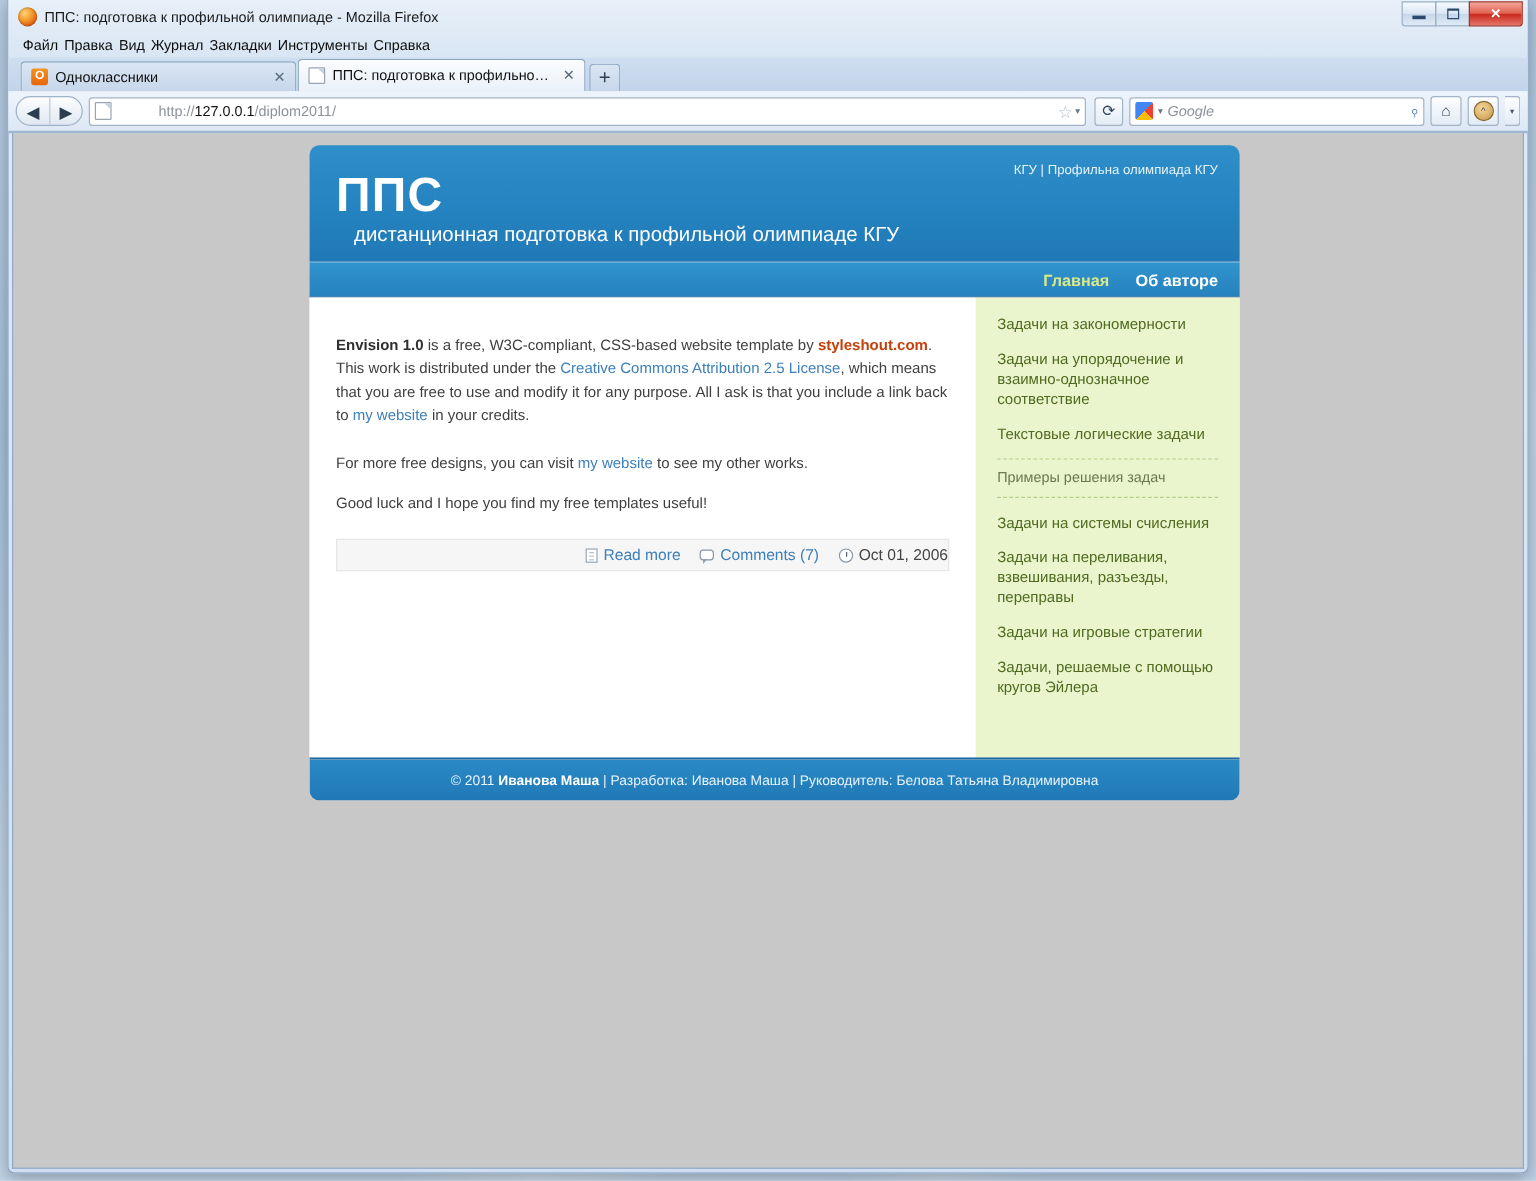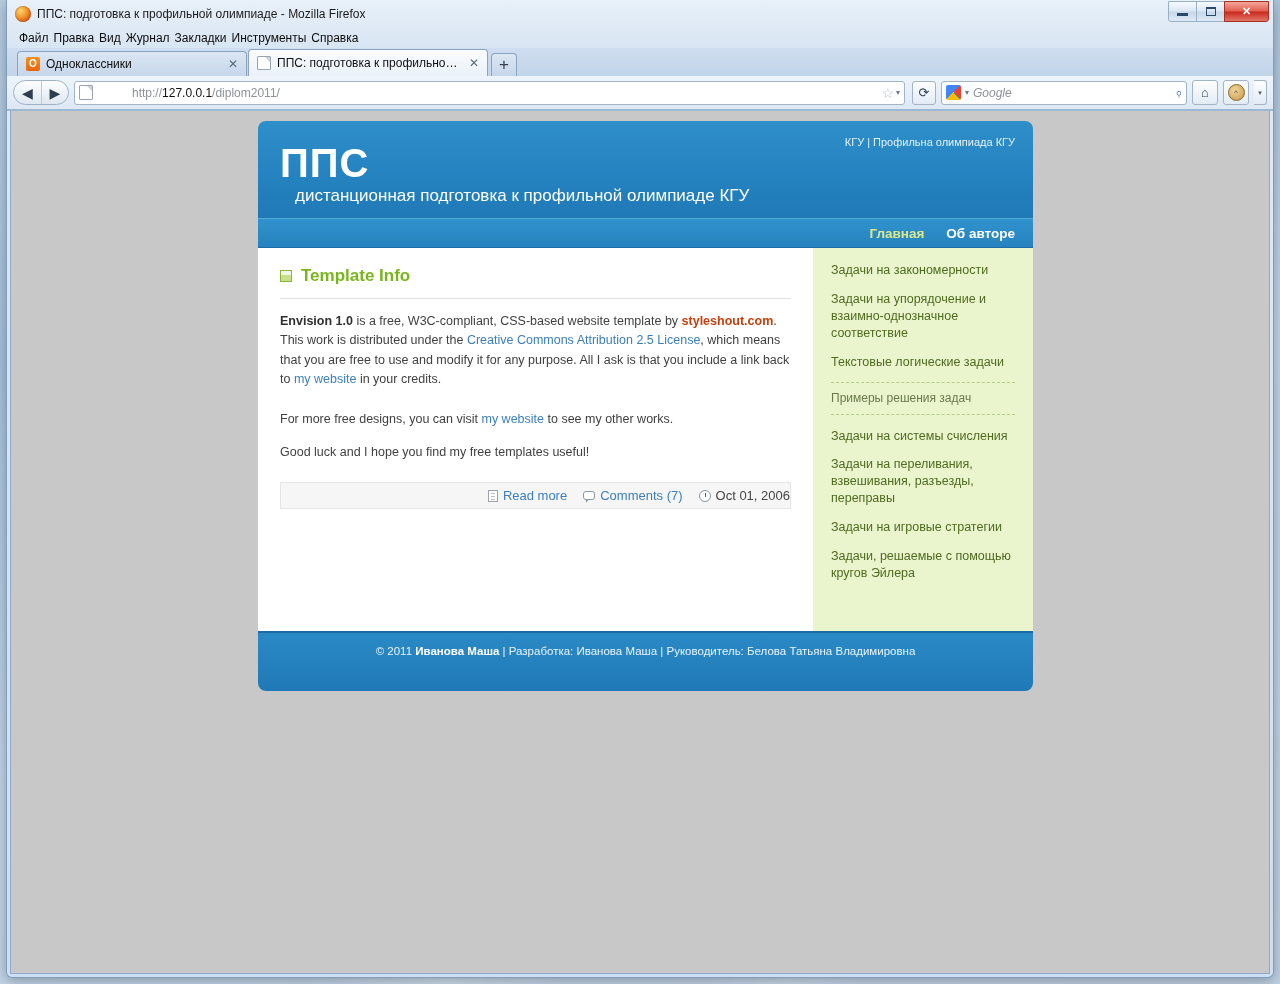--- a/index.html
+++ b/index.html
@@ -380,21 +380,21 @@
     padding: 7px 0;
   }
   .side-list li.sub + li.sub { border-top: none; }
   .side-list li.sub a { color: #6a7a4c; font-size: 12px; }
   .side-gap { height: 13px; }
 
   .site-footer {
     background: linear-gradient(to bottom, #2a8ac6 0%, #2079b6 100%);
     border-top: 2px solid #1b6ca6;
     border-radius: 0 0 8px 8px;
-    height: 60px;
+    height: 36px;
     display: flex; align-items: flex-start; justify-content: center;
     padding-top: 12px;
     font-size: 11.5px; color: #e8f4fc;
   }
   .site-footer b { color: #ffffff; }
 
   
   .vp-left-rail {
     position: absolute; left: 0; top: 0; bottom: 0; width: 5px;
     background: linear-gradient(to right, #9fb8d2, #c8c8c8);
@@ -488,24 +488,20 @@
       </div>
 
       <div class="site-nav">
         <a href="#" class="current">Главная</a>
         <a href="#">Об авторе</a>
       </div>
 
       <div class="site-body">
 
         <div class="content">
-          <div class="post-title">
-            <span class="title-icon"></span>
-            <span>Template Info</span>
-          </div>
 
           <div class="post-body">
             <p><b>Envision 1.0</b><span> is a free, W3C-compliant, CSS-based website template by </span><a href="#" class="strong">styleshout.com</a><span>. This work is distributed under the </span><a href="#">Creative Commons Attribution 2.5 License</a><span>, which means that you are free to use and modify it for any purpose. All I ask is that you include a link back to </span><a href="#">my website</a><span> in your credits.</span></p>
 
             <p><span>For more free designs, you can visit </span><a href="#">my website</a><span> to see my other works.</span></p>
 
             <p>Good luck and I hope you find my free templates useful!</p>
 
             <div class="meta">
               <div class="meta-item">

